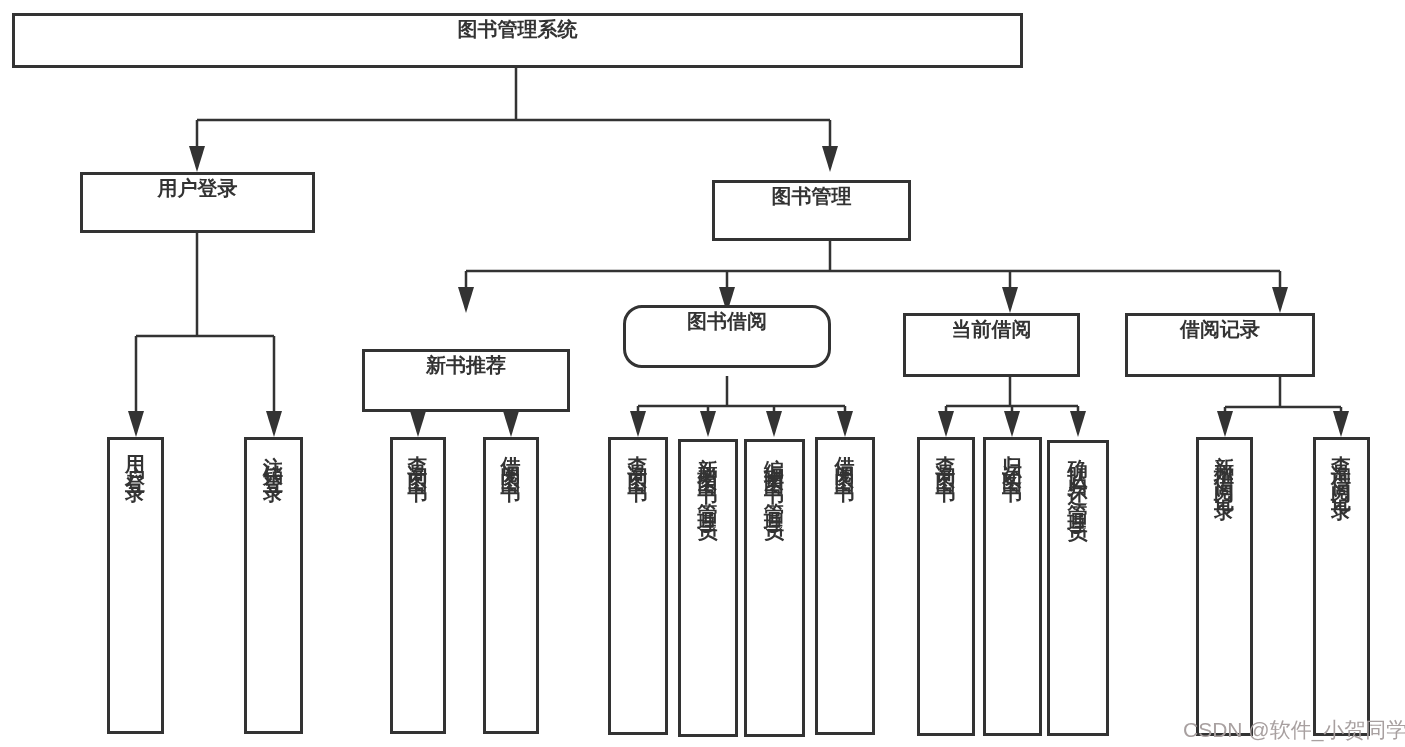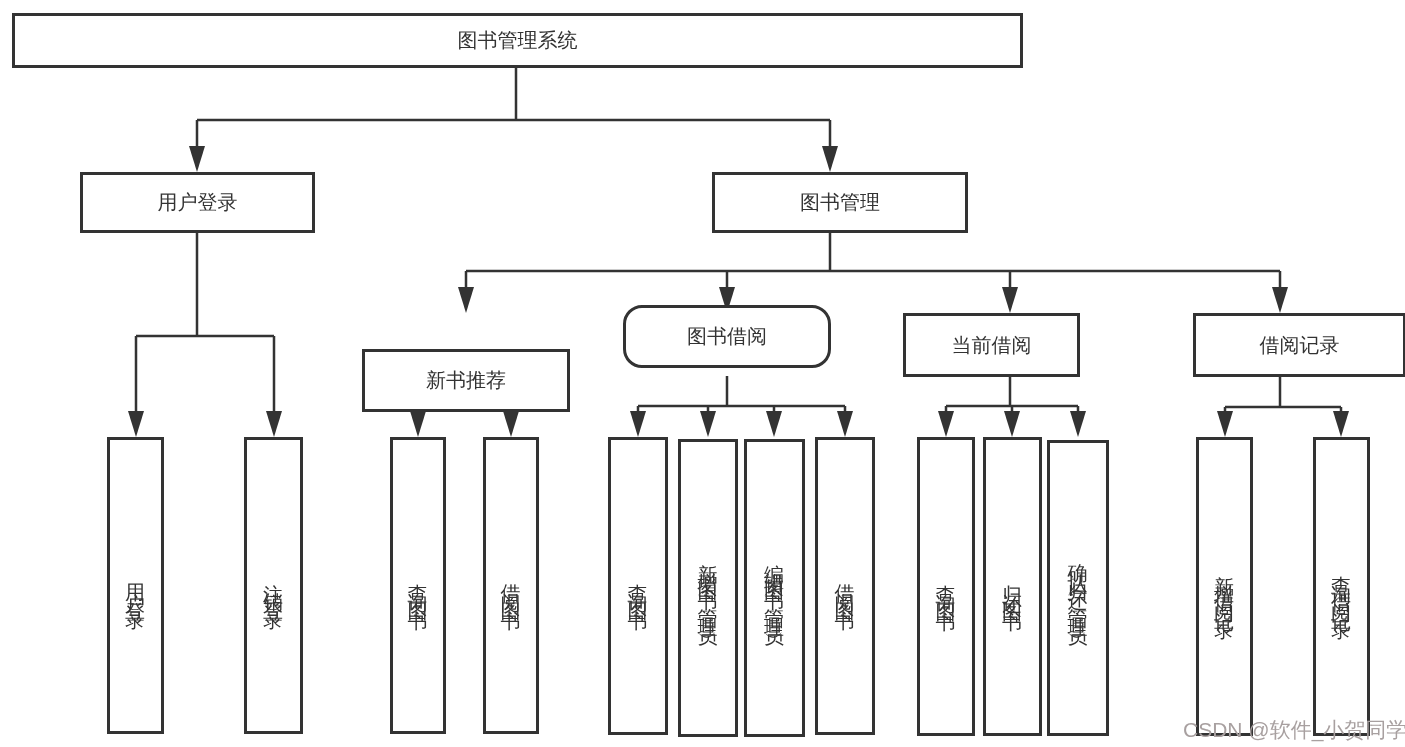--- a/index.html
+++ b/index.html
@@ -10,44 +10,44 @@
     color:#333333;
     overflow:hidden;
   }
   #connectors{position:absolute;left:0;top:0;z-index:1;}
   .node{
     position:absolute;
     box-sizing:border-box;
     border:3px solid #333333;
     background:#ffffff;
     display:flex;
-    align-items:center;
     justify-content:center;
     z-index:2;
+    font-weight:bold;
   }
   .node .lbl{
     font-size:20px;
     color:#333333;
     white-space:nowrap;
   }
   .node.vert .lbl{
     writing-mode:vertical-rl;
     text-orientation:mixed;
     letter-spacing:9px;
     line-height:1;
     white-space:normal;
   }
   
   .n-root          {left:12px;  top:13px;  width:1011px; height:55px;}
   .n-login         {left:80px;  top:172px; width:235px;  height:61px;}
-  .n-mgmt          {left:712px; top:172px; width:256px;  height:61px;}
+  .n-mgmt          {left:712px; top:180px; width:199px;  height:61px;}
   .n-newrec        {left:362px; top:313px; width:208px;  height:63px;margin-top:36px;}
   .n-borrow        {left:623px; top:305px; width:208px;  height:63px;border-radius:19px;}
   .n-current       {left:903px; top:313px; width:177px;  height:64px;}
-  .n-records       {left:1193px;top:313px; width:213px;  height:64px;}
+  .n-records       {left:1125px;top:313px; width:190px;  height:64px;}
   
   .n-userlogin     {left:107px; top:437px; width:57px; height:297px;}
   .n-logout        {left:244px; top:437px; width:59px; height:297px;}
   .n-recquery      {left:390px; top:437px; width:56px; height:297px;}
   .n-recborrow     {left:483px; top:437px; width:56px; height:297px;}
   .n-bquery        {left:608px; top:437px; width:60px; height:298px;}
   .n-badd          {left:678px; top:439px; width:60px; height:298px;}
   .n-bedit         {left:744px; top:439px; width:61px; height:298px;}
   .n-bborrow       {left:815px; top:437px; width:60px; height:298px;}
   .n-cquery        {left:917px; top:437px; width:58px; height:299px;}

